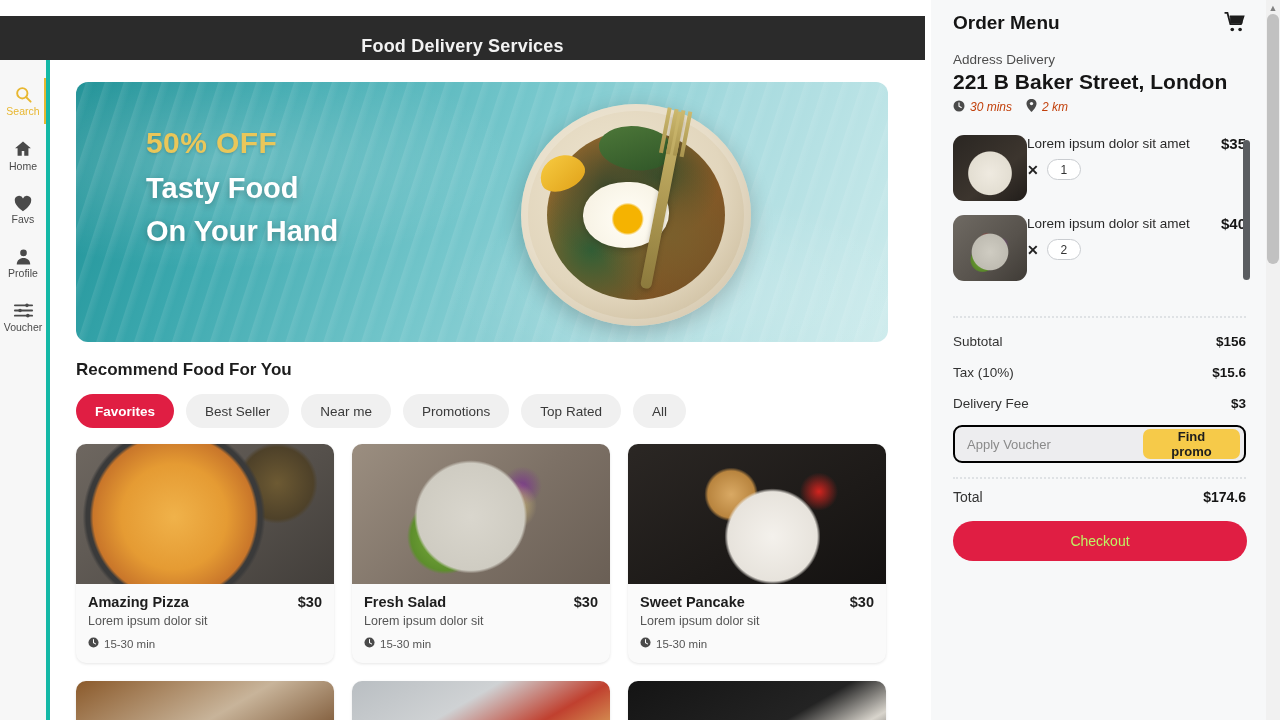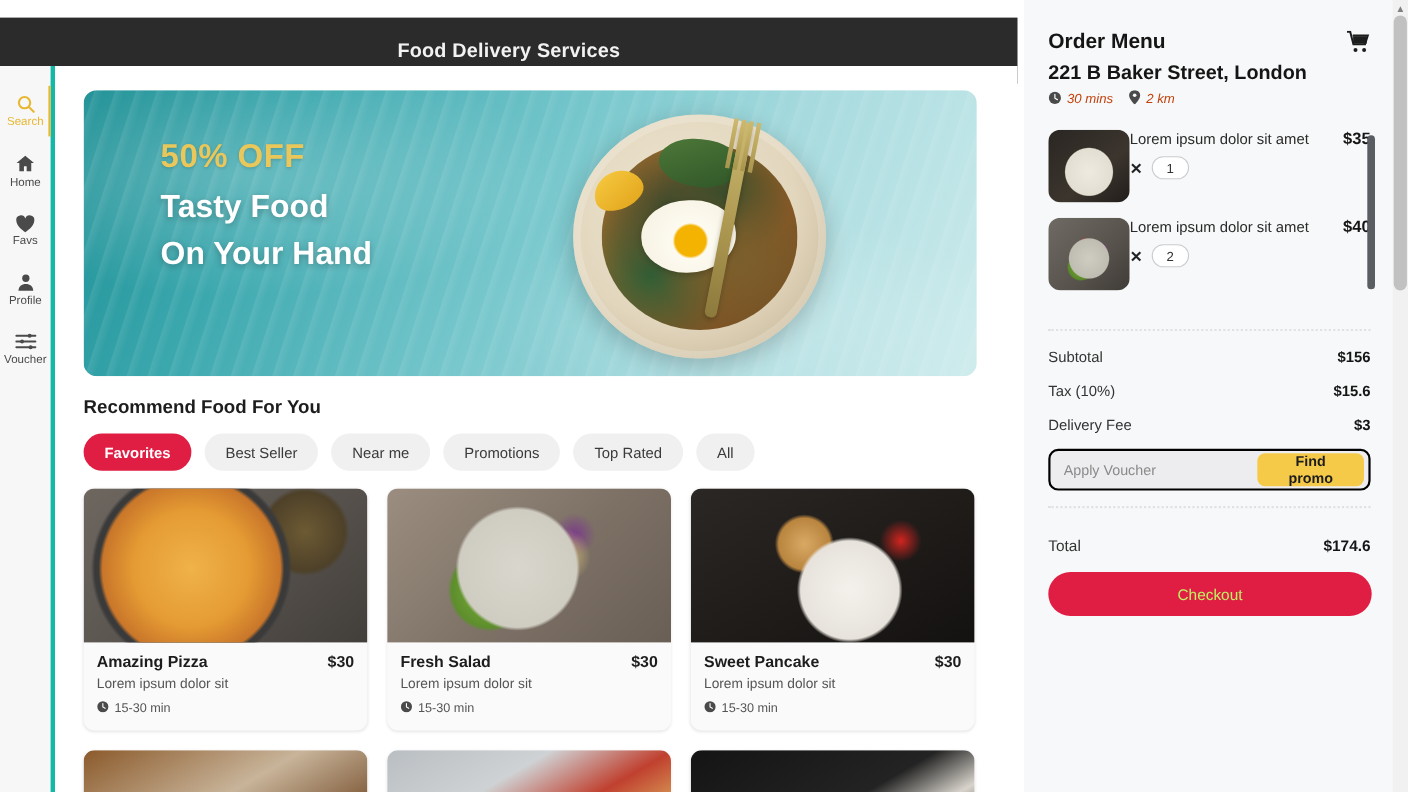--- a/index.html
+++ b/index.html
@@ -160,26 +160,26 @@
       radial-gradient(circle at 74% 34%, #d2241f 0%, transparent 9%),
       linear-gradient(150deg,#2b2724,#1d1a18 60%,#141211);
   }
   .img-r2a { background:linear-gradient(150deg,#8b5a2b,#c8b49a 40%,#6d4421 75%,#3b2512); }
   .img-r2b { background:linear-gradient(150deg,#b9bec2,#cfd2d4 30%,#c0402f 52%,#d9a25a 70%,#e7dcc8); }
   .img-r2c { background:linear-gradient(150deg,#141414,#232323 45%,#d8d4cc 62%,#1a1a1a 80%); }
 
   
   #order {
     position:absolute; right:14px; top:0; width:335px; height:720px;
-    background:#f7f8f9; padding:28px 20px 0 22px; overflow:hidden;
+    background:#f7f8f9; padding:12px 20px 0 22px; overflow:hidden;
   }
   #order-head { display:flex; justify-content:space-between; align-items:flex-start; }
   #order-title { font-size:19px; font-weight:bold; color:#151515; }
   #addr-label { font-size:13.5px; color:#4d4d4d; margin-top:16px; }
-  #addr-value { font-size:18px; font-weight:bold; color:#151515; margin-top:3px; }
+  #addr-value { font-size:21px; font-weight:bold; color:#151515; margin-top:3px; }
   #meta { display:flex; align-items:center; gap:5px; margin-top:5px; font-size:12px; color:#c2410c;font-style:italic; }
   #meta .sep { width:4px; }
 
   #items { position:relative; margin-top:20px; height:175px; }
   .item { display:flex; gap:0; margin-bottom:14px; }
   .item .thumb { width:74px; height:66px; border-radius:11px; flex:0 0 auto; }
   .th-pasta {
     background:
       radial-gradient(circle at 50% 58%, #efeae0 0%, #e3ded2 40%, transparent 42%),
       radial-gradient(circle at 40% 52%, #d08a3c 0%, #b26f2a 18%, transparent 20%),
@@ -208,21 +208,21 @@
   #items-bar {
     position:absolute; right:-4px; top:5px; width:7px; height:140px;
     background:#5a5d61; border-radius:4px;
   }
 
   .divider { border-top:2px dotted #dfe2e5; margin:6px 0 0 0; }
 
   .row { display:flex; justify-content:space-between; align-items:center; margin-top:16px; }
   .row .k { font-size:13.5px; color:#333; }
   .row .v { font-size:13.5px; font-weight:bold; color:#151515; }
-  .row.total { margin-top:26px; }
+  .row.total { margin-top:10px; }
   .row.total .k { font-size:14px; }
   .row.total .v { font-size:14px; }
 
   #voucher {
     margin-top:14px; height:38px; background:#ededef; border:2px solid #000000;
     border-radius:9px; display:flex; align-items:center; padding:0 4px 0 12px;
   }
   #voucher input {
     flex:1; border:none; outline:none; background:transparent;
     font-family:"Liberation Sans", sans-serif; font-size:13px; color:#3a3a3a;
@@ -419,20 +419,21 @@
     <span>
       <svg width="22" height="20" viewBox="0 0 24 22" fill="#1d1d1d">
         <path d="M0.5 1h3.2l3.2 12.4h11.6l2.8-8.6H6.2" fill="none" stroke="#1d1d1d" stroke-width="2"></path>
         <rect x="6.6" y="5.4" width="13.6" height="7.4"></rect>
         <circle cx="9" cy="19.2" r="2"></circle>
           <circle cx="17.6" cy="19.2" r="2"></circle>
       </svg>
     </span>
   </div>
 
+  <div id="addr-label">Address Delivery</div>
   <div id="addr-value">221 B Baker Street, London</div>
 
   <div id="meta">
     <span>
       <svg width="12" height="12" viewBox="0 0 24 24" fill="#4a4a4a">
           <circle cx="12" cy="12" r="11"></circle>
           <path d="M12 5.5v7l4.5 2.6" stroke="#fff" stroke-width="2.2" fill="none" stroke-linecap="round"></path>
         </svg>
     </span>
     <span>30 mins</span>

